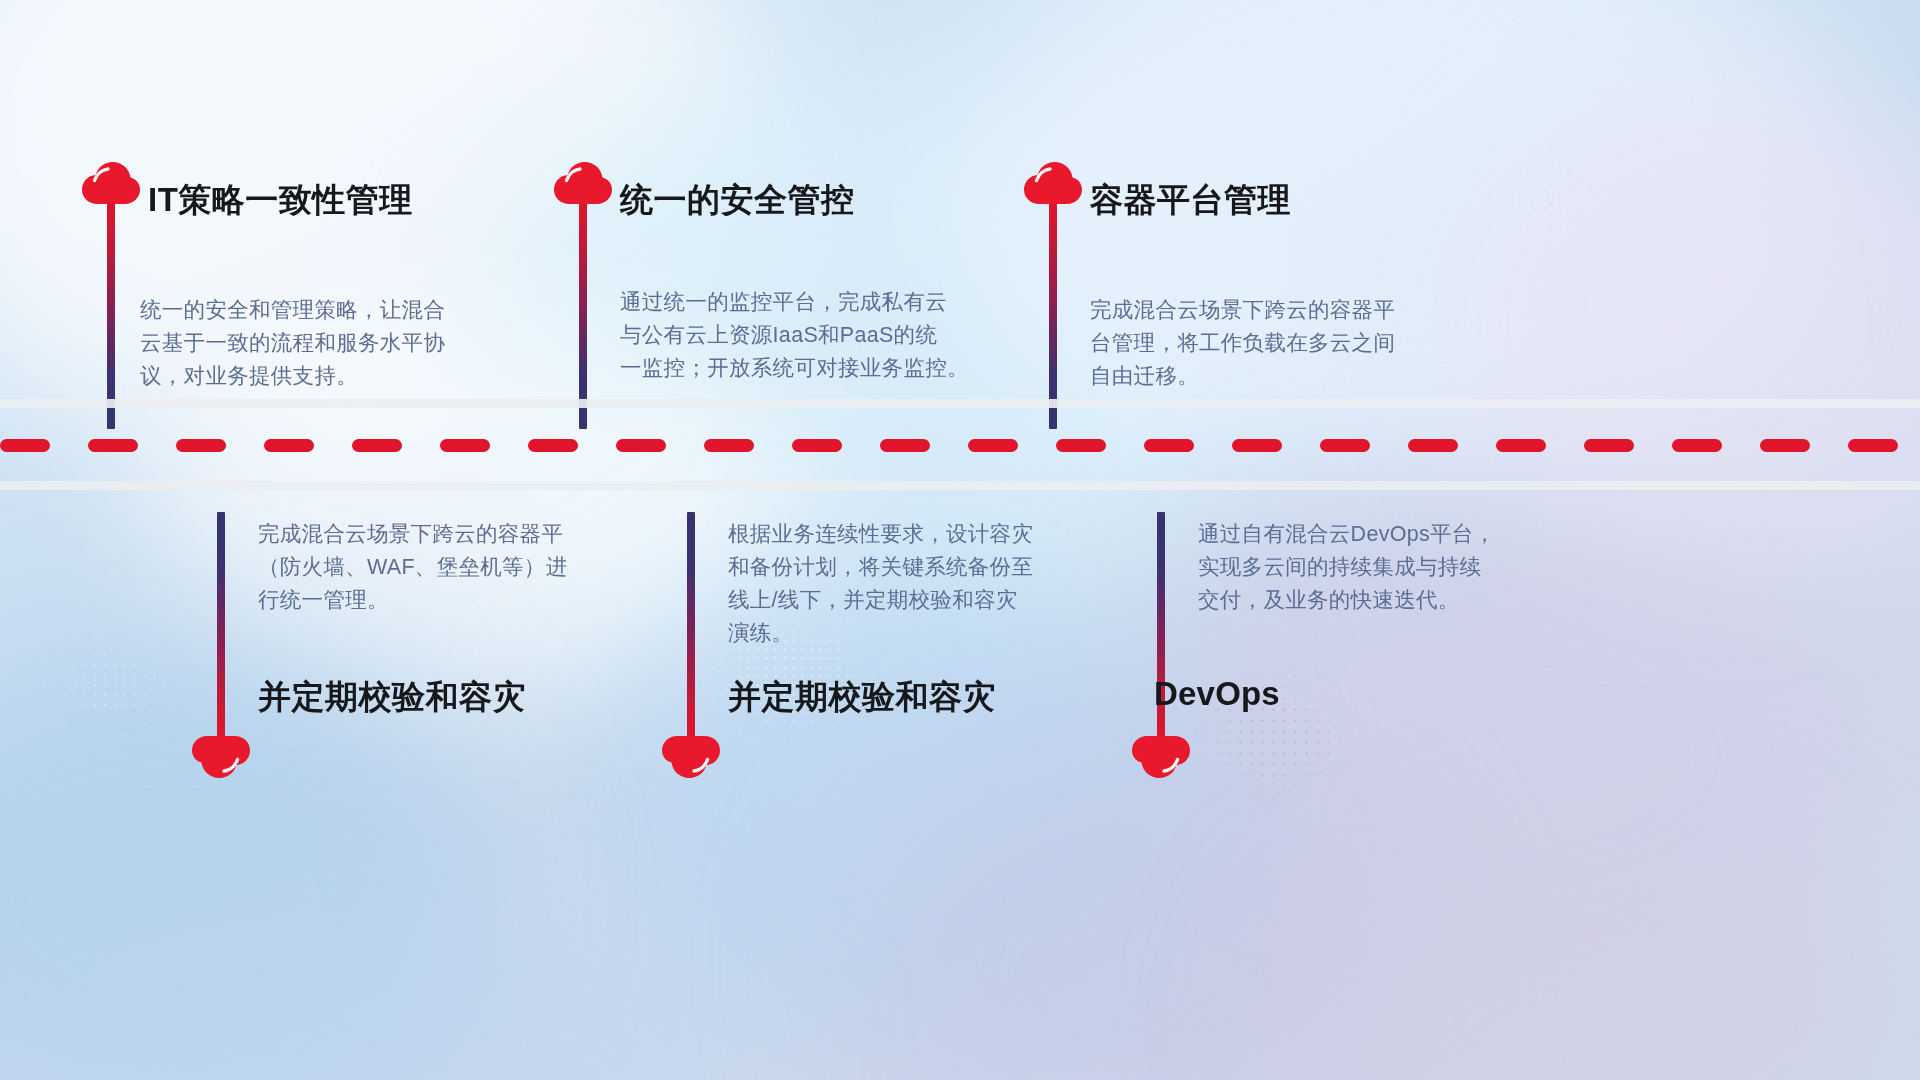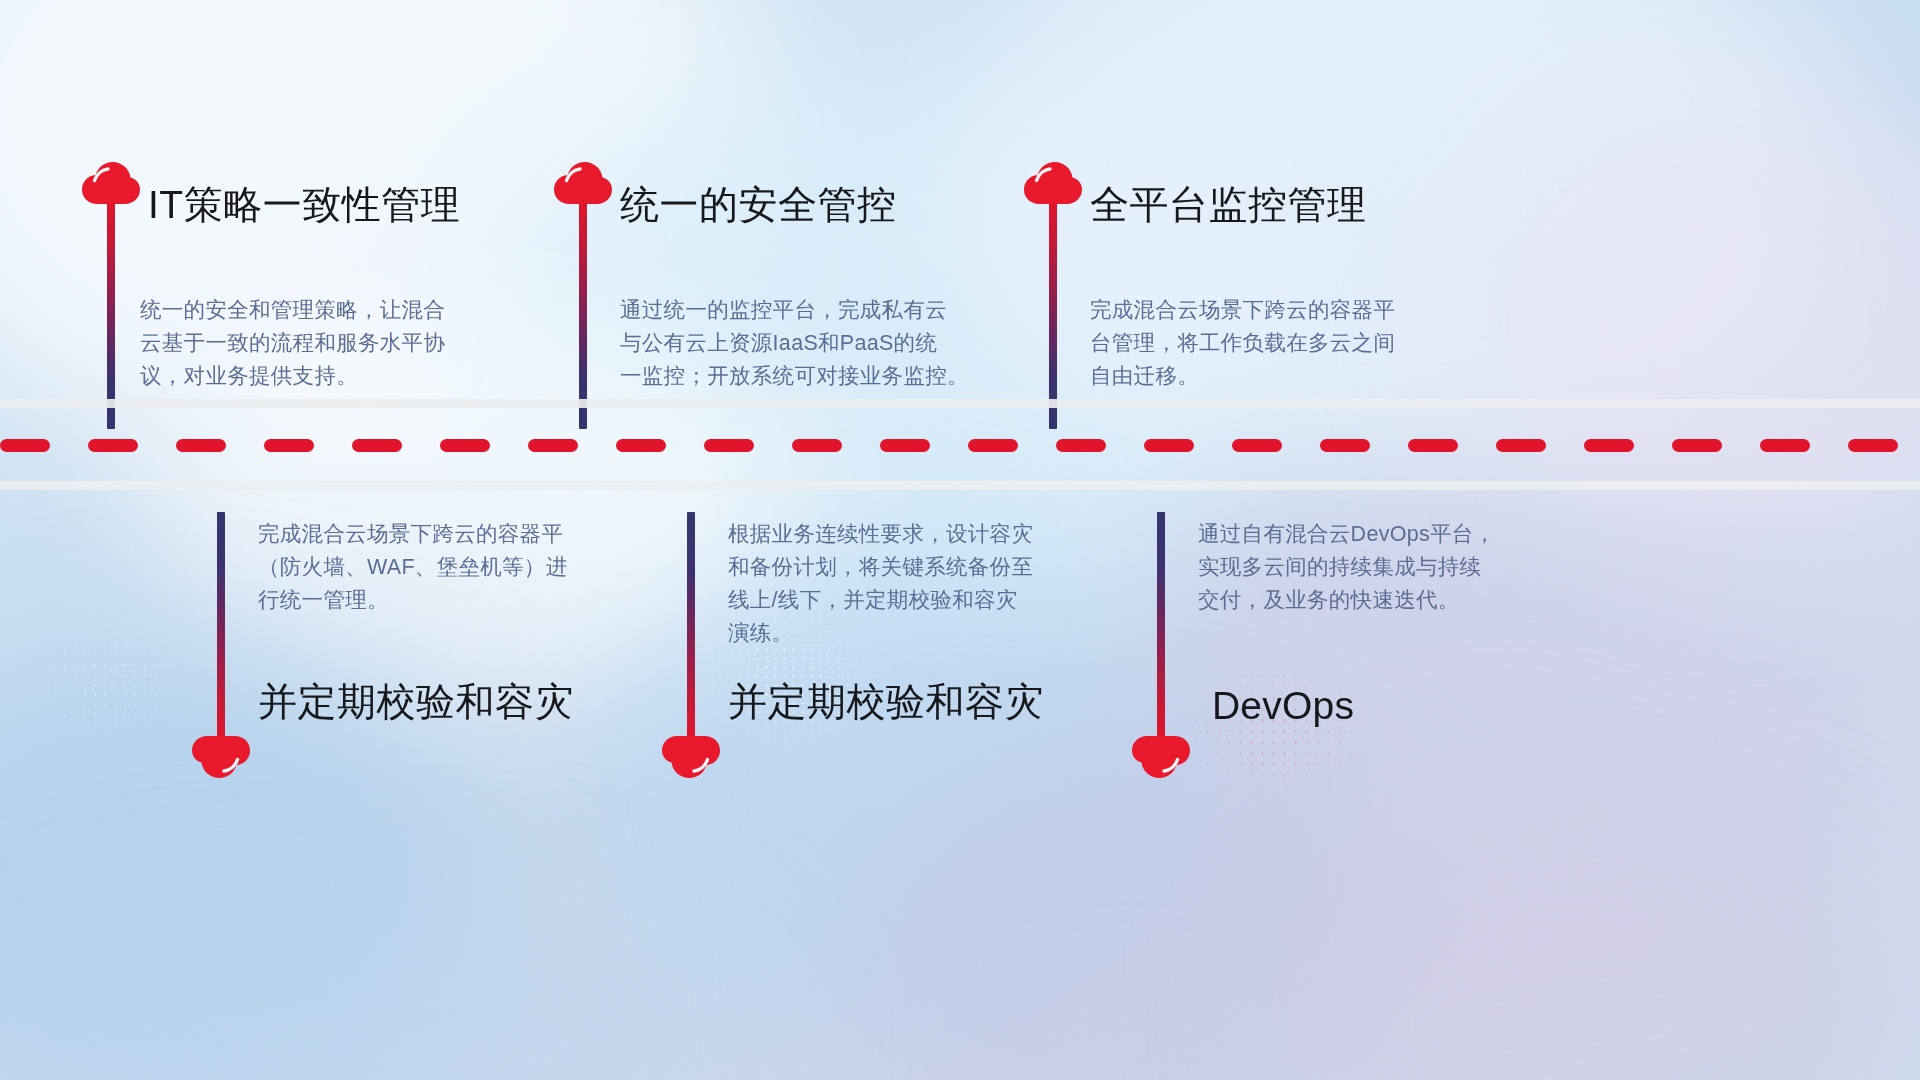--- a/index.html
+++ b/index.html
@@ -70,22 +70,22 @@
   
   .connector { position:absolute; width:26px; }
   .stem { position:absolute; left:9px; width:8px; border-radius:1px; }
   .stem.down { background:linear-gradient(180deg,#e4142a 0%,#c31a37 22%,#7b2358 52%,#3c3270 78%,#33356f 100%); }
   .stem.up   { background:linear-gradient(180deg,#33356f 0%,#3c3270 24%,#7b2358 50%,#c31a37 80%,#e4142a 100%); }
 
   .cloud-icon { position:absolute; left:0; width:62px; height:46px; }
 
   .title {
     position:absolute;
-    font-size:39px;
-    font-weight:400;
+    font-size:33px;
+    font-weight:700;
     color:#16181c;
     letter-spacing:.5px;
     white-space:nowrap;
   }
   .title.en { letter-spacing:.2px; }
 
   .body {
     position:absolute;
     font-size:21.5px;
     line-height:33px;
@@ -145,34 +145,34 @@
 
   <div class="item">
     <div class="connector" style="left:570px; top:160px; height:310px;">
       <div class="stem down" style="top:34px; height:235px;"></div>
       <svg class="cloud-icon" style="top:0; left:-18px;" viewBox="0 0 62 46">
         <path d="M17.5 44 C8 44 2 37.5 2 29.5 C2 21.5 8 15.5 15.5 15 C18 7 25 2 32.5 2 C42 2 49.5 9 50.5 17.5 C56.5 19 60 24 60 29.5 C60 37.5 53.5 44 45 44 Z" fill="#e8192c"></path>
         <path d="M14.5 20.5 C17 13.5 22.5 9.5 28 9" stroke="#ffffff" stroke-width="3.4" stroke-linecap="round" fill="none" opacity="0.95"></path>
       </svg>
     </div>
     <div class="title" style="left:620px; top:178px;">统一的安全管控</div>
-    <div class="body" style="left:620px; top:294px; width:392px;">通过统一的监控平台，完成私有云
+    <div class="body" style="left:620px; top:286px; width:392px;">通过统一的监控平台，完成私有云
 与公有云上资源IaaS和PaaS的统
 一监控；开放系统可对接业务监控。</div>
   </div>
 
   <div class="item">
     <div class="connector" style="left:1040px; top:160px; height:310px;">
       <div class="stem down" style="top:34px; height:235px;"></div>
       <svg class="cloud-icon" style="top:0; left:-18px;" viewBox="0 0 62 46">
         <path d="M17.5 44 C8 44 2 37.5 2 29.5 C2 21.5 8 15.5 15.5 15 C18 7 25 2 32.5 2 C42 2 49.5 9 50.5 17.5 C56.5 19 60 24 60 29.5 C60 37.5 53.5 44 45 44 Z" fill="#e8192c"></path>
         <path d="M14.5 20.5 C17 13.5 22.5 9.5 28 9" stroke="#ffffff" stroke-width="3.4" stroke-linecap="round" fill="none" opacity="0.95"></path>
       </svg>
     </div>
-    <div class="title" style="left:1090px; top:178px;">全平台监控管理</div>
+    <div class="title" style="left:1090px; top:178px;">容器平台管理</div>
     <div class="body" style="left:1090px; top:294px; width:370px;">完成混合云场景下跨云的容器平
 台管理，将工作负载在多云之间
 自由迁移。</div>
   </div>
 
   <div class="rail" id="rail-top" style="background: rgb(236, 238, 240);"></div>
   <div class="dash-wrap" id="dashed-line">
       <div class="dash" style="background: rgb(224, 20, 42);"></div>
       <div class="dash" style="background: rgb(224, 20, 42);"></div>
       <div class="dash" style="background: rgb(224, 20, 42);"></div>
@@ -231,16 +231,16 @@
     <div class="connector" style="left:1148px; top:512px; height:270px;">
       <div class="stem up" style="top:0; height:232px;"></div>
       <svg class="cloud-icon" style="top:222px; left:-18px; transform:rotate(180deg);" viewBox="0 0 62 46">
         <path d="M17.5 44 C8 44 2 37.5 2 29.5 C2 21.5 8 15.5 15.5 15 C18 7 25 2 32.5 2 C42 2 49.5 9 50.5 17.5 C56.5 19 60 24 60 29.5 C60 37.5 53.5 44 45 44 Z" fill="#e8192c"></path>
         <path d="M14.5 20.5 C17 13.5 22.5 9.5 28 9" stroke="#ffffff" stroke-width="3.4" stroke-linecap="round" fill="none" opacity="0.95"></path>
       </svg>
     </div>
     <div class="body" style="left:1198px; top:518px; width:370px;">通过自有混合云DevOps平台，
 实现多云间的持续集成与持续
 交付，及业务的快速迭代。</div>
-    <div class="title en" style="left:1212px; top:675px;margin-top:9px;">DevOps</div>
+    <div class="title en" style="left:1154px; top:675px;">DevOps</div>
   </div>
 
 </div>
 
 </body></html>

